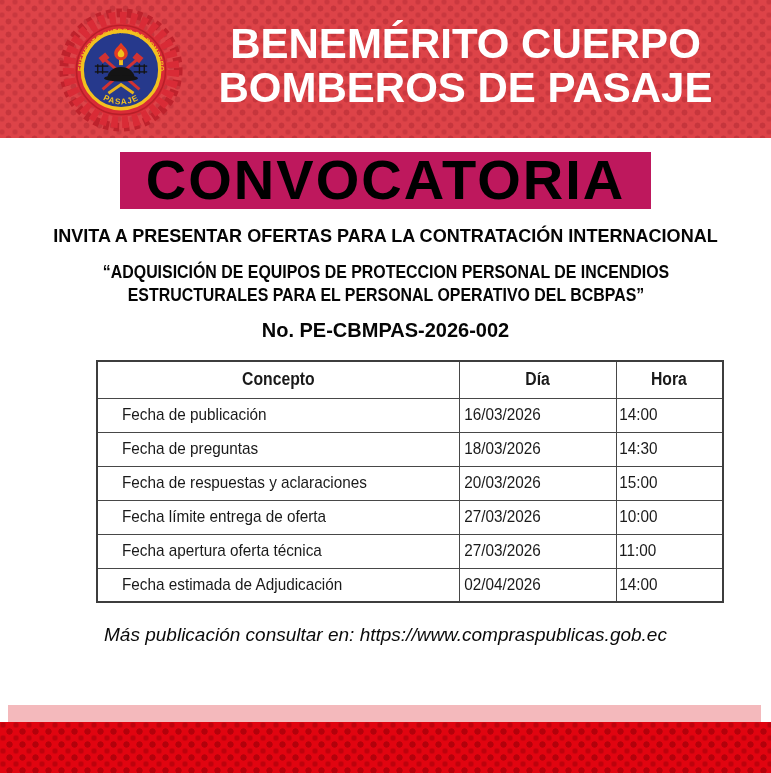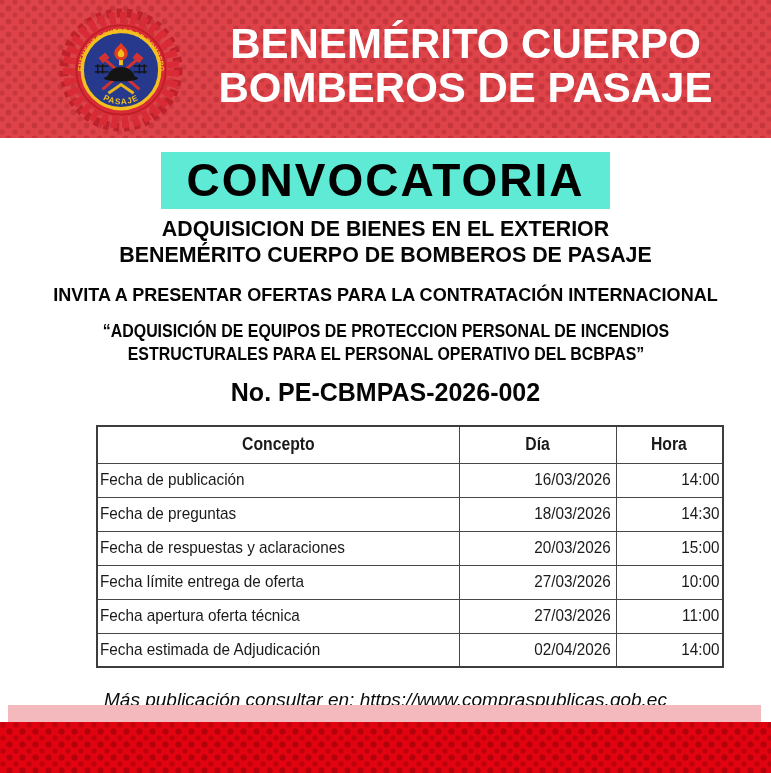--- a/index.html
+++ b/index.html
@@ -44,24 +44,24 @@
     font-size: 42px;
     line-height: 44px;
     letter-spacing: 0px;
     white-space: nowrap;
   }
 
   
   .banner-row { text-align: center; margin-top: 14px; }
   .banner {
     display: inline-block;
-    background: #5eead4;
+    background: #be185d;
     color: #000000;
     font-weight: 900;
-    font-size: 46px;
+    font-size: 56px;
     line-height: 54px;
     padding: 1px 26px 2px 26px;
     letter-spacing: 2px;
   }
   .subtitle {
     margin-top: 7px;
     text-align: center;
     font-weight: bold;
     font-size: 22.5px;
     line-height: 26px;
@@ -87,21 +87,21 @@
     font-size: 18.5px;
     line-height: 23px;
     color: #050505;
     transform: scaleX(0.86);
     transform-origin: center;
   }
   .process-number {
     margin-top: 13px;
     text-align: center;
     font-weight: bold;
-    font-size: 25px;
+    font-size: 20px;
     color: #050505;
   }
 
   
   .table-wrap { margin: 18px auto 0 auto; width: 628px; }
   table.schedule {
     width: 100%;
     border-collapse: collapse;
     border: 2px solid #3d3d3d;
     color: #1a1a1a;
@@ -110,22 +110,22 @@
   table.schedule th, table.schedule td {
     border: 1.2px solid #474747;
   }
   table.schedule th {
     height: 37px;
     font-size: 17.5px;
     font-weight: bold;
     text-align: center;
   }
   table.schedule td { height: 34px; font-size: 17px; font-weight: normal; }
-  td.col-concepto { text-align: left; padding-left: 2px; }
-  td.col-dia, td.col-hora { text-align: right; }
+  td.col-concepto { text-align: left; padding-left: 24px; }
+  td.col-dia, td.col-hora { text-align: left; }
   .col-w-concepto { width: 58%; }
   .col-w-dia { width: 25%; }
   .col-w-hora { width: 17%; }
   .cnd { display: inline-block; transform: scaleX(0.9); }
   td.col-concepto .cnd { transform-origin: left center; }
   td.col-dia .cnd, td.col-hora .cnd, th .cnd { transform-origin: center; }
 
   
   .footer-note {
     margin-top: 21px;
@@ -217,24 +217,20 @@
     <div class="header-title">
       <span class="line" style="display:block">BENEMÉRITO CUERPO</span>
       <span class="line" style="display:block">BOMBEROS DE PASAJE</span>
     </div>
   </div>
 
   <div class="banner-row">
     <div class="banner">CONVOCATORIA</div>
   </div>
 
-  <div class="subtitle">
-    <span class="line">ADQUISICION DE BIENES EN EL EXTERIOR</span>
-    <span class="line">BENEMÉRITO CUERPO DE BOMBEROS DE PASAJE</span>
-  </div>
 
   <div class="invitation">INVITA A PRESENTAR OFERTAS PARA LA CONTRATACIÓN INTERNACIONAL</div>
 
   <div class="project-title">“ADQUISICIÓN DE EQUIPOS DE PROTECCION PERSONAL DE INCENDIOS ESTRUCTURALES PARA EL PERSONAL OPERATIVO DEL BCBPAS”</div>
 
   <div class="process-number">No. PE-CBMPAS-2026-002</div>
 
   <div class="table-wrap">
     <table class="schedule">
       <colgroup>

